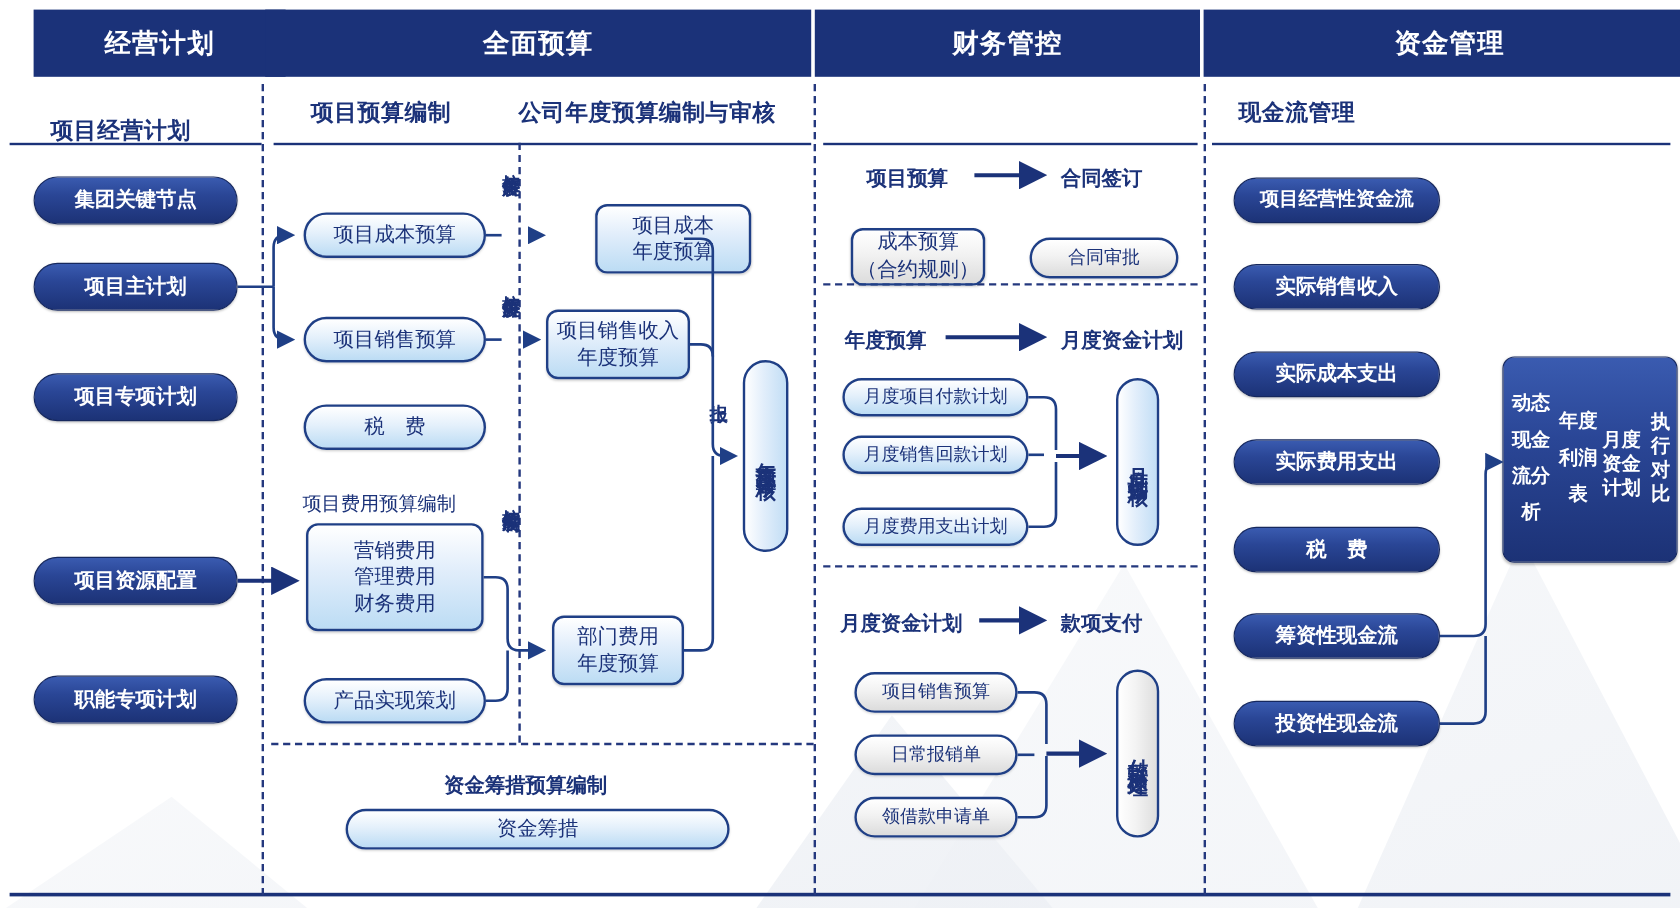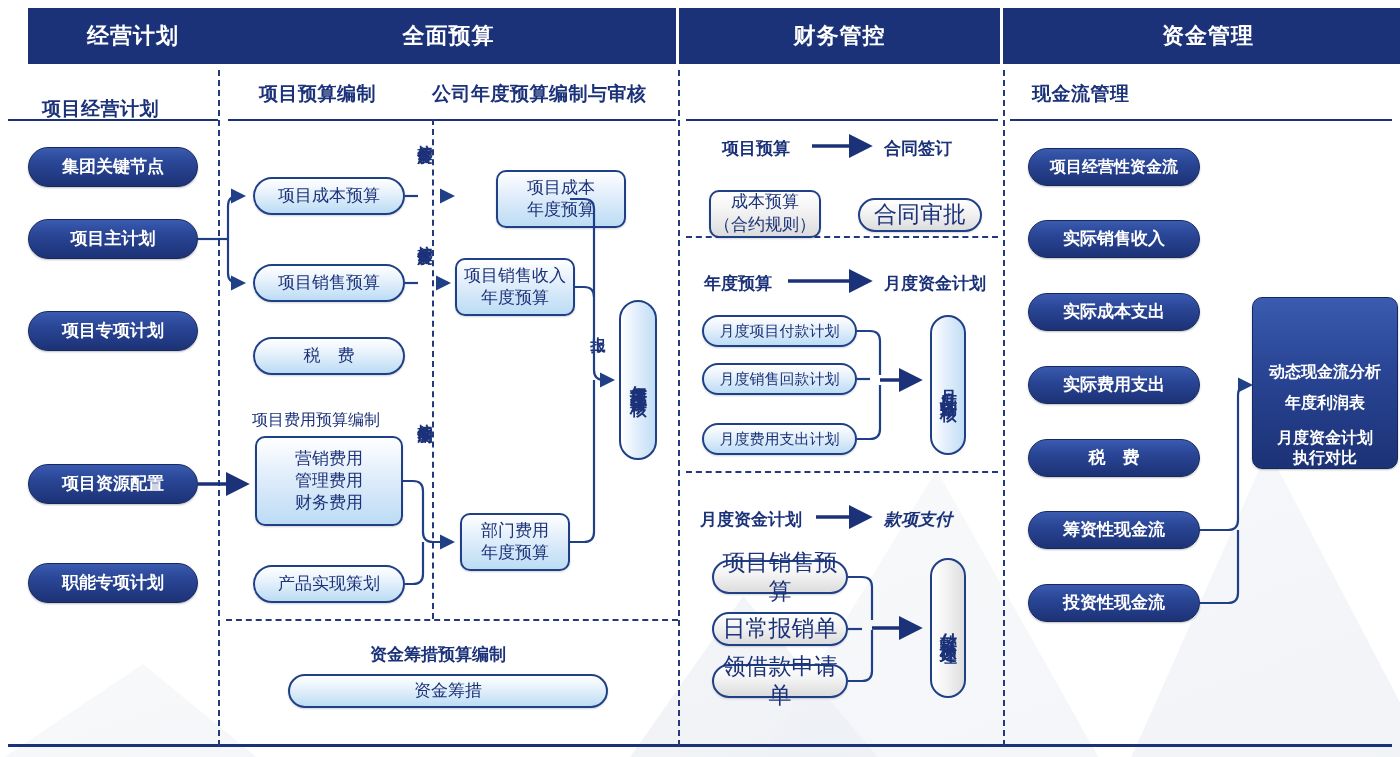--- a/index.html
+++ b/index.html
@@ -72,21 +72,21 @@
   .n-lite-rect{
     background:linear-gradient(180deg,#ffffff 0%,#e2eefb 42%,#bcdcf4 100%);
     color:#1b3279;border:2px solid #1f3f86;border-radius:10px;
     font-size:17px;font-weight:normal;
     box-shadow:0 1px 2px rgba(0,0,0,.18);
   }
   
   .n-grey{
     background:linear-gradient(180deg,#ffffff 0%,#f2f2f2 45%,#dcdcdc 100%);
     color:#1b3279;border:2px solid #1f3f86;border-radius:22px;
-    font-size:23px;
+    font-size:15px;
     box-shadow:0 1px 2px rgba(0,0,0,.16);
   }
   .n-grey-rect{
     background:linear-gradient(180deg,#ffffff 0%,#f2f2f2 45%,#dcdcdc 100%);
     color:#1b3279;border:2px solid #1f3f86;border-radius:10px;
     font-size:17px;line-height:1.35;
     box-shadow:0 1px 2px rgba(0,0,0,.16);
   }
   
   .n-vert{
@@ -211,35 +211,35 @@
   <div class="node n-grey" style="left:858px;top:198px;width:124px;height:34px;">合同审批</div>
 
   <div class="cap" style="left:704px;top:272px;">年度预算</div>
   <div class="cap" style="left:884px;top:272px;">月度资金计划</div>
   <div class="node n-lite" style="left:702px;top:315px;width:155px;height:32px;font-size:15px;">月度项目付款计划</div>
   <div class="node n-lite" style="left:702px;top:363px;width:155px;height:32px;font-size:15px;">月度销售回款计划</div>
   <div class="node n-lite" style="left:702px;top:423px;width:155px;height:32px;font-size:15px;">月度费用支出计划</div>
   <div class="node n-vert n-vert-lite" style="left:930px;top:315px;width:36px;height:140px;">月度计划审核</div>
 
   <div class="cap" style="left:700px;top:508px;">月度资金计划</div>
-  <div class="cap" style="left:884px;top:508px;font-style:italic;">款项支付</div>
+  <div class="cap" style="left:884px;top:508px;">款项支付</div>
   <div class="node n-grey" style="left:712px;top:560px;width:136px;height:34px;">项目销售预算</div>
   <div class="node n-grey" style="left:712px;top:612px;width:136px;height:34px;">日常报销单</div>
   <div class="node n-grey" style="left:712px;top:664px;width:136px;height:34px;">领借款申请单</div>
   <div class="node n-vert n-vert-grey" style="left:930px;top:558px;width:36px;height:140px;">付款审核处理</div>
 
   <div class="node n-dark" style="left:1028px;top:148px;width:172px;height:38px;font-size:16px;">项目经营性资金流</div>
   <div class="node n-dark" style="left:1028px;top:220px;width:172px;height:38px;">实际销售收入</div>
   <div class="node n-dark" style="left:1028px;top:293px;width:172px;height:38px;">实际成本支出</div>
   <div class="node n-dark" style="left:1028px;top:366px;width:172px;height:38px;">实际费用支出</div>
   <div class="node n-dark" style="left:1028px;top:439px;width:172px;height:38px;">税　费</div>
   <div class="node n-dark" style="left:1028px;top:511px;width:172px;height:38px;font-family:Liberation Serif, serif;">筹资性现金流</div>
   <div class="node n-dark" style="left:1028px;top:584px;width:172px;height:38px;">投资性现金流</div>
 
-  <div class="node n-dark-rect" style="left:1252px;top:297px;width:146px;height:172px;flex-direction:column;font-size:16px;justify-content:flex-end;">
+  <div class="node n-dark-rect" style="left:1252px;top:297px;width:146px;height:172px;flex-direction:row;font-size:16px;justify-content:flex-end;">
     <span>动态现金流分析</span>
     <span>年度利润表</span>
     <span style="line-height:1.25;margin-top:10px;">月度资金计划</span>
     <span style="line-height:1.25;">执行对比</span>
   </div>
 
   <svg class="conn">
     <defs>
       <marker id="ah" viewBox="0 0 10 10" refX="8" refY="5" markerWidth="7" markerHeight="7" orient="auto-start-reverse">
         <path d="M0,0 L10,5 L0,10 z" fill="#1f3f86"></path>

